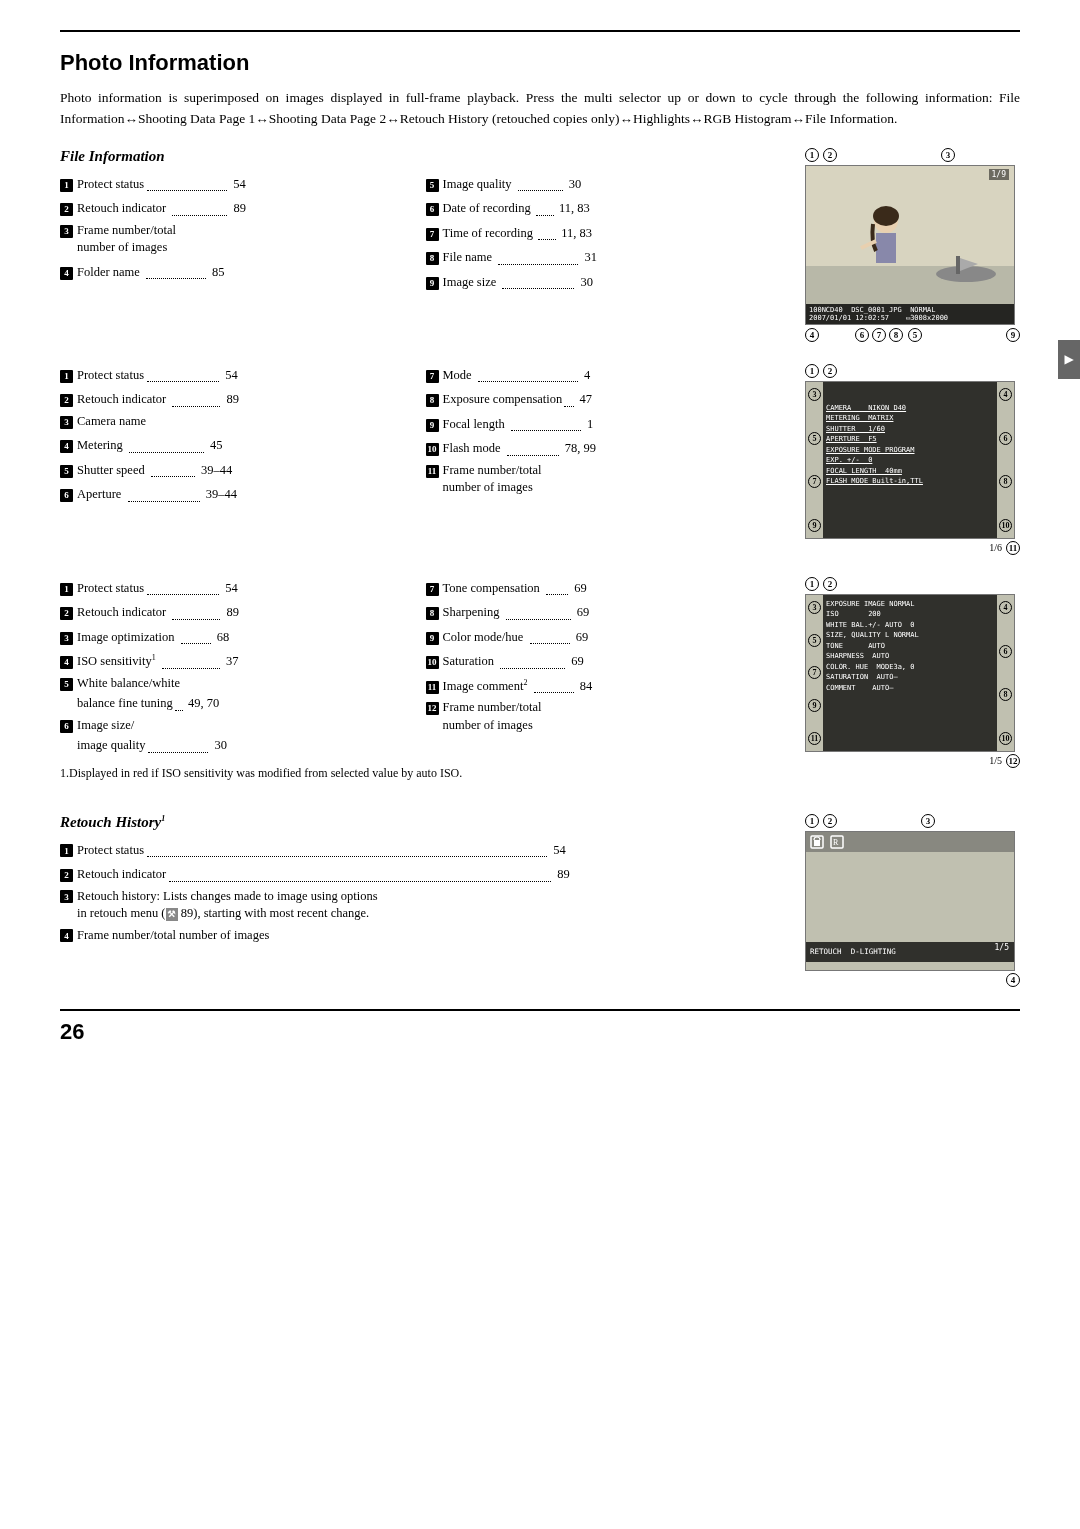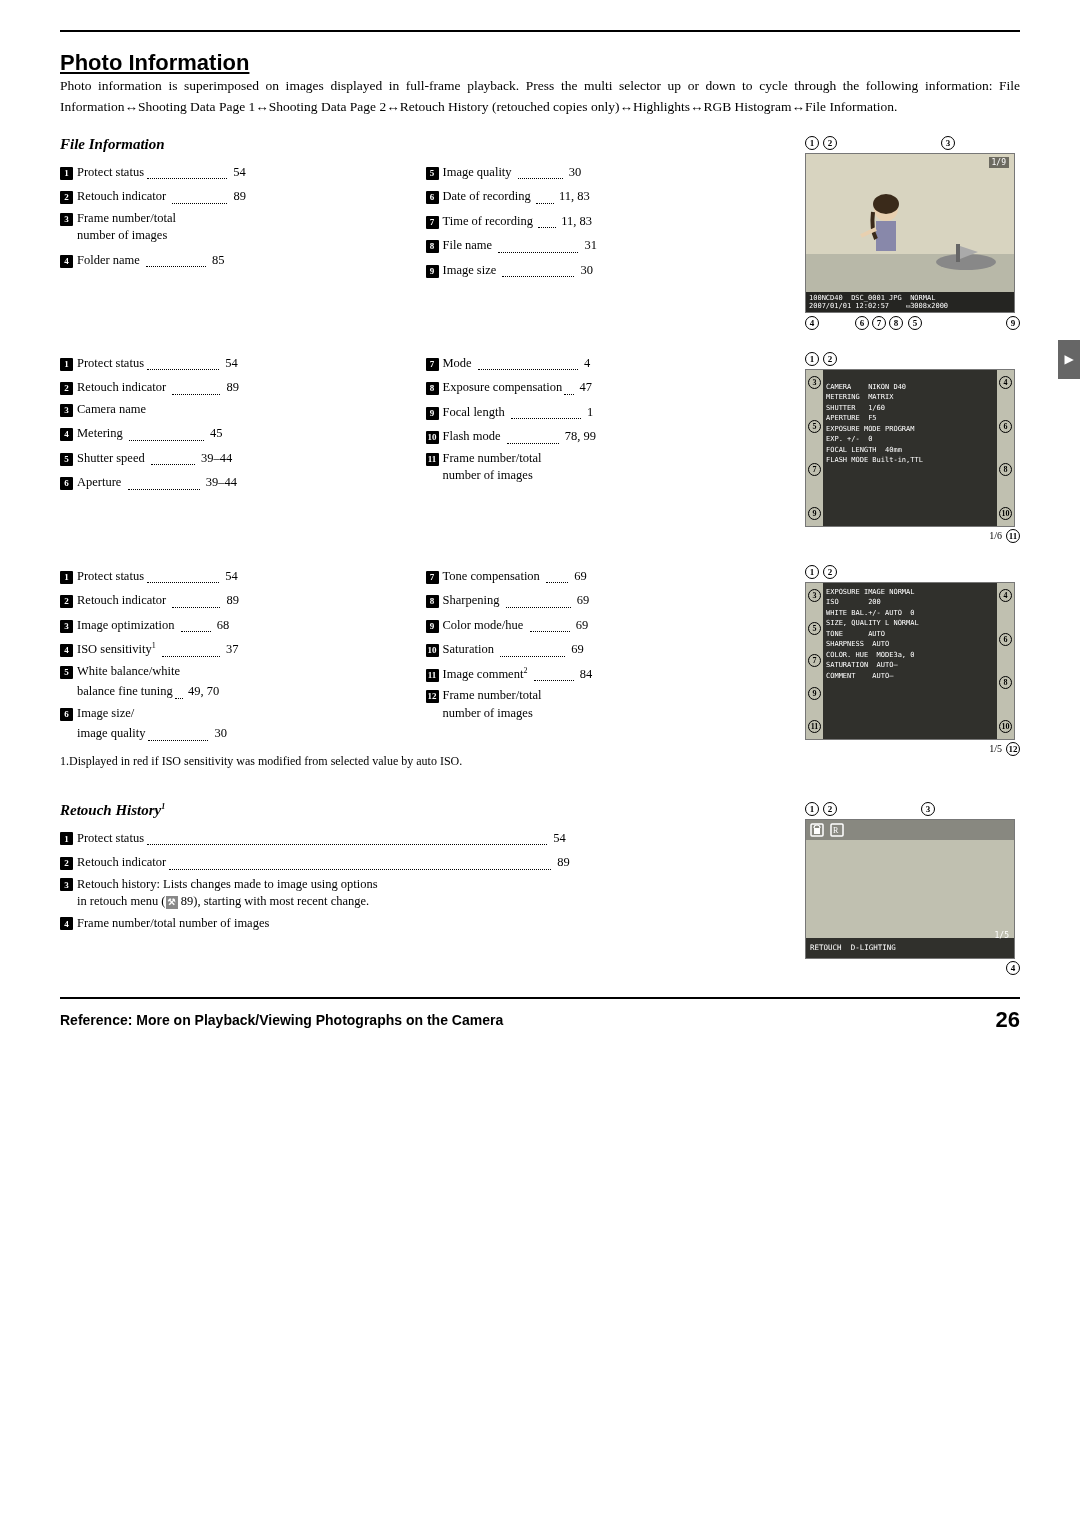--- a/index.html
+++ b/index.html
@@ -14,21 +14,21 @@
       position: relative;
     }
     .top-border {
       border-top: 2px solid #000;
       margin-bottom: 18px;
     }
     h1.page-title {
       font-size: 22px;
       font-weight: bold;
       font-family: Arial, sans-serif;
-      text-decoration: underline;
+      margin-bottom: 12px;
     }
     .intro-text {
       font-size: 13.5px;
       line-height: 1.55;
       text-align: justify;
       margin-bottom: 18px;
     }
     .section-title {
       font-style: italic;
       font-size: 15px;
@@ -285,21 +285,21 @@
     </div>
     <div style="position:relative;width:210px;height:158px;border:1.5px solid #777;background:#c0c0b0;overflow:hidden;display:flex;">
 
       <div style="display:flex;flex-direction:column;justify-content:space-between;padding:6px 2px;gap:2px;">
         <span class="circ-num" style="font-size:8px;width:13px;height:13px;">3</span>
         <span class="circ-num" style="font-size:8px;width:13px;height:13px;">5</span>
         <span class="circ-num" style="font-size:8px;width:13px;height:13px;">7</span>
         <span class="circ-num" style="font-size:8px;width:13px;height:13px;">9</span>
       </div>
 
-      <div style="flex:1;background:rgba(0,0,0,0.75);color:#fff;font-family:monospace;font-size:7px;padding:12px 3px;line-height:1.5;">
+      <div style="flex:1;background:rgba(0,0,0,0.75);color:#fff;font-family:monospace;font-size:7px;padding:21px 3px;line-height:1.5;text-decoration:underline;">
         <div>CAMERA&nbsp;&nbsp;&nbsp;&nbsp;NIKON D40</div>
         <div>METERING&nbsp;&nbsp;MATRIX</div>
         <div>SHUTTER&nbsp;&nbsp;&nbsp;1/60</div>
         <div>APERTURE&nbsp;&nbsp;F5</div>
         <div>EXPOSURE MODE&nbsp;PROGRAM</div>
         <div>EXP. +/-&nbsp;&nbsp;0</div>
         <div>FOCAL LENGTH&nbsp;&nbsp;40mm</div>
         <div>FLASH MODE&nbsp;Built-in,TTL</div>
       </div>
 
@@ -454,27 +454,26 @@
           <rect width="12" height="12" x="1" y="1" fill="none" stroke="#fff" stroke-width="1.5" rx="1"></rect>
           <rect x="4" y="5" width="6" height="6" fill="#fff"></rect>
           <path d="M4,5 Q4,2 7,2 Q10,2 10,5" fill="none" stroke="#fff" stroke-width="1.2"></path>
         </svg>
         <svg width="14" height="14" viewBox="0 0 14 14">
           <rect width="12" height="12" x="1" y="1" fill="none" stroke="#fff" stroke-width="1.5" rx="1"></rect>
           <text x="3" y="10" fill="#fff" font-size="8">R</text>
         </svg>
       </div>
 
-      <div style="position:absolute;bottom:0;left:0;right:0;background:rgba(0,0,0,0.75);color:#fff;font-family:monospace;font-size:7.5px;padding:4px;line-height:1.5;">
+      <div style="position:absolute;bottom:8px;left:0;right:0;background:rgba(0,0,0,0.75);color:#fff;font-family:monospace;font-size:7.5px;padding:4px;line-height:1.5;">
         <div>RETOUCH&nbsp;&nbsp;D-LIGHTING</div>
       </div>
       <div style="position:absolute;bottom:18px;right:5px;color:#fff;font-size:8px;font-family:monospace;">1/5</div>
     </div>
     <div style="display:flex;justify-content:flex-end;margin-top:2px;">
       <span class="circ-num">4</span>
     </div>
   </div>
 </div>
 
 <div class="bottom-bar">
-  <div style="font-size:14px;font-weight:bold;font-family:Arial,sans-serif;">Reference: More on Playback/Viewing Photographs on the Camera</div>
   <div style="font-size:22px;font-weight:bold;font-family:Arial,sans-serif;">26</div>
 </div>
 
 </body></html>

